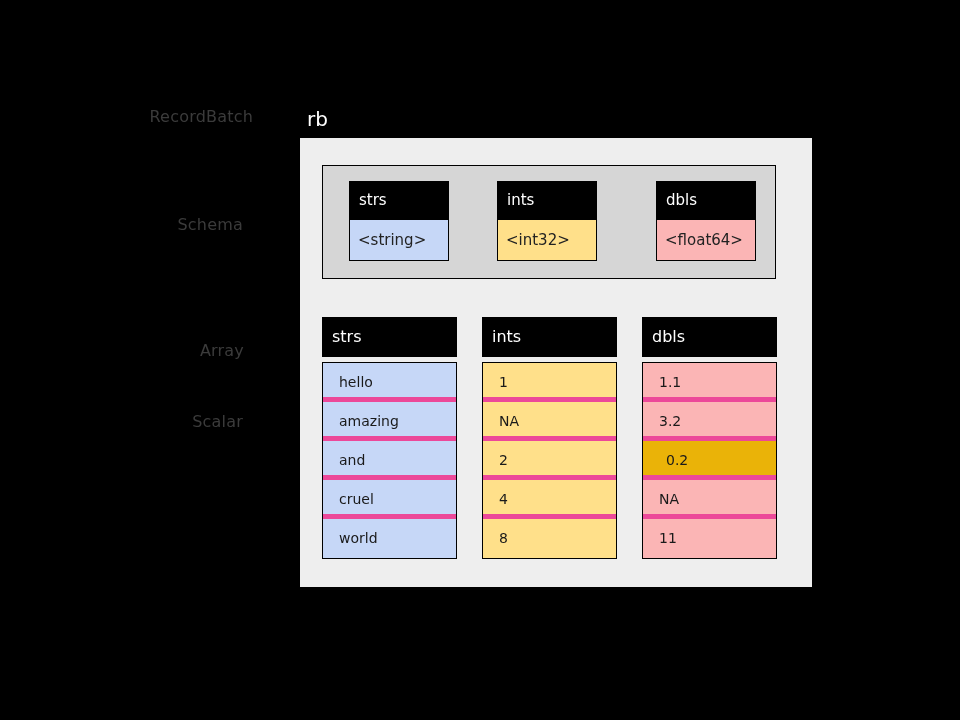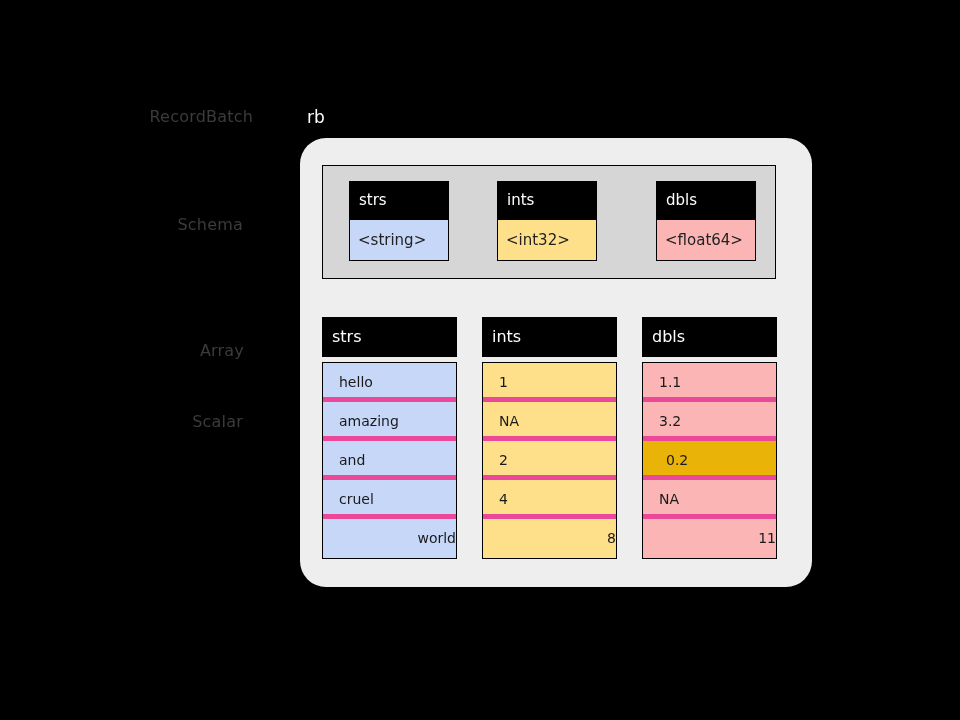--- a/index.html
+++ b/index.html
@@ -41,30 +41,29 @@
     border-bottom: 6px solid transparent;
     border-left: 11px solid #000000;
   }
 
   
   #rb-label {
     position: absolute;
     left: 307px;
     top: 107px;
     color: #ffffff;
-    font-size: 17px;
+    font-size: 20px;
   }
   #rb-panel {
     position: absolute;
     left: 300px;
     top: 138px;
     width: 512px;
     height: 449px;
     background: #eeeeee;
-    border-radius: 26px;
   }
 
   
   #schema-box {
     position: absolute;
     left: 22px;
     top: 27px;
     width: 454px;
     height: 114px;
     background: #d6d6d6;
@@ -117,21 +116,21 @@
   }
   .col .cell {
     height: 39px;
     line-height: 39px;
     font-size: 14px;
     color: #1a1a1a;
     padding-left: 16px;
     box-sizing: border-box;
     border-bottom: 5px solid #ec4899;
   }
-  .col .cell:last-child { border-bottom: none; text-align: right; }
+  .col .cell:last-child { border-bottom: none; }
 </style>
 </head>
 <body>
 
 <div id="canvas">
 
   <div class="side-label" style="left:40px; top:107px; width:213px;">RecordBatch</div>
   <div class="side-label" style="left:40px; top:215px; width:203px;">Schema</div>
   <div class="side-label" style="left:40px; top:328px; width:204px;margin-top:13px;">Array</div>
   <div class="side-label" style="left:40px; top:412px; width:203px;">Scalar</div>

